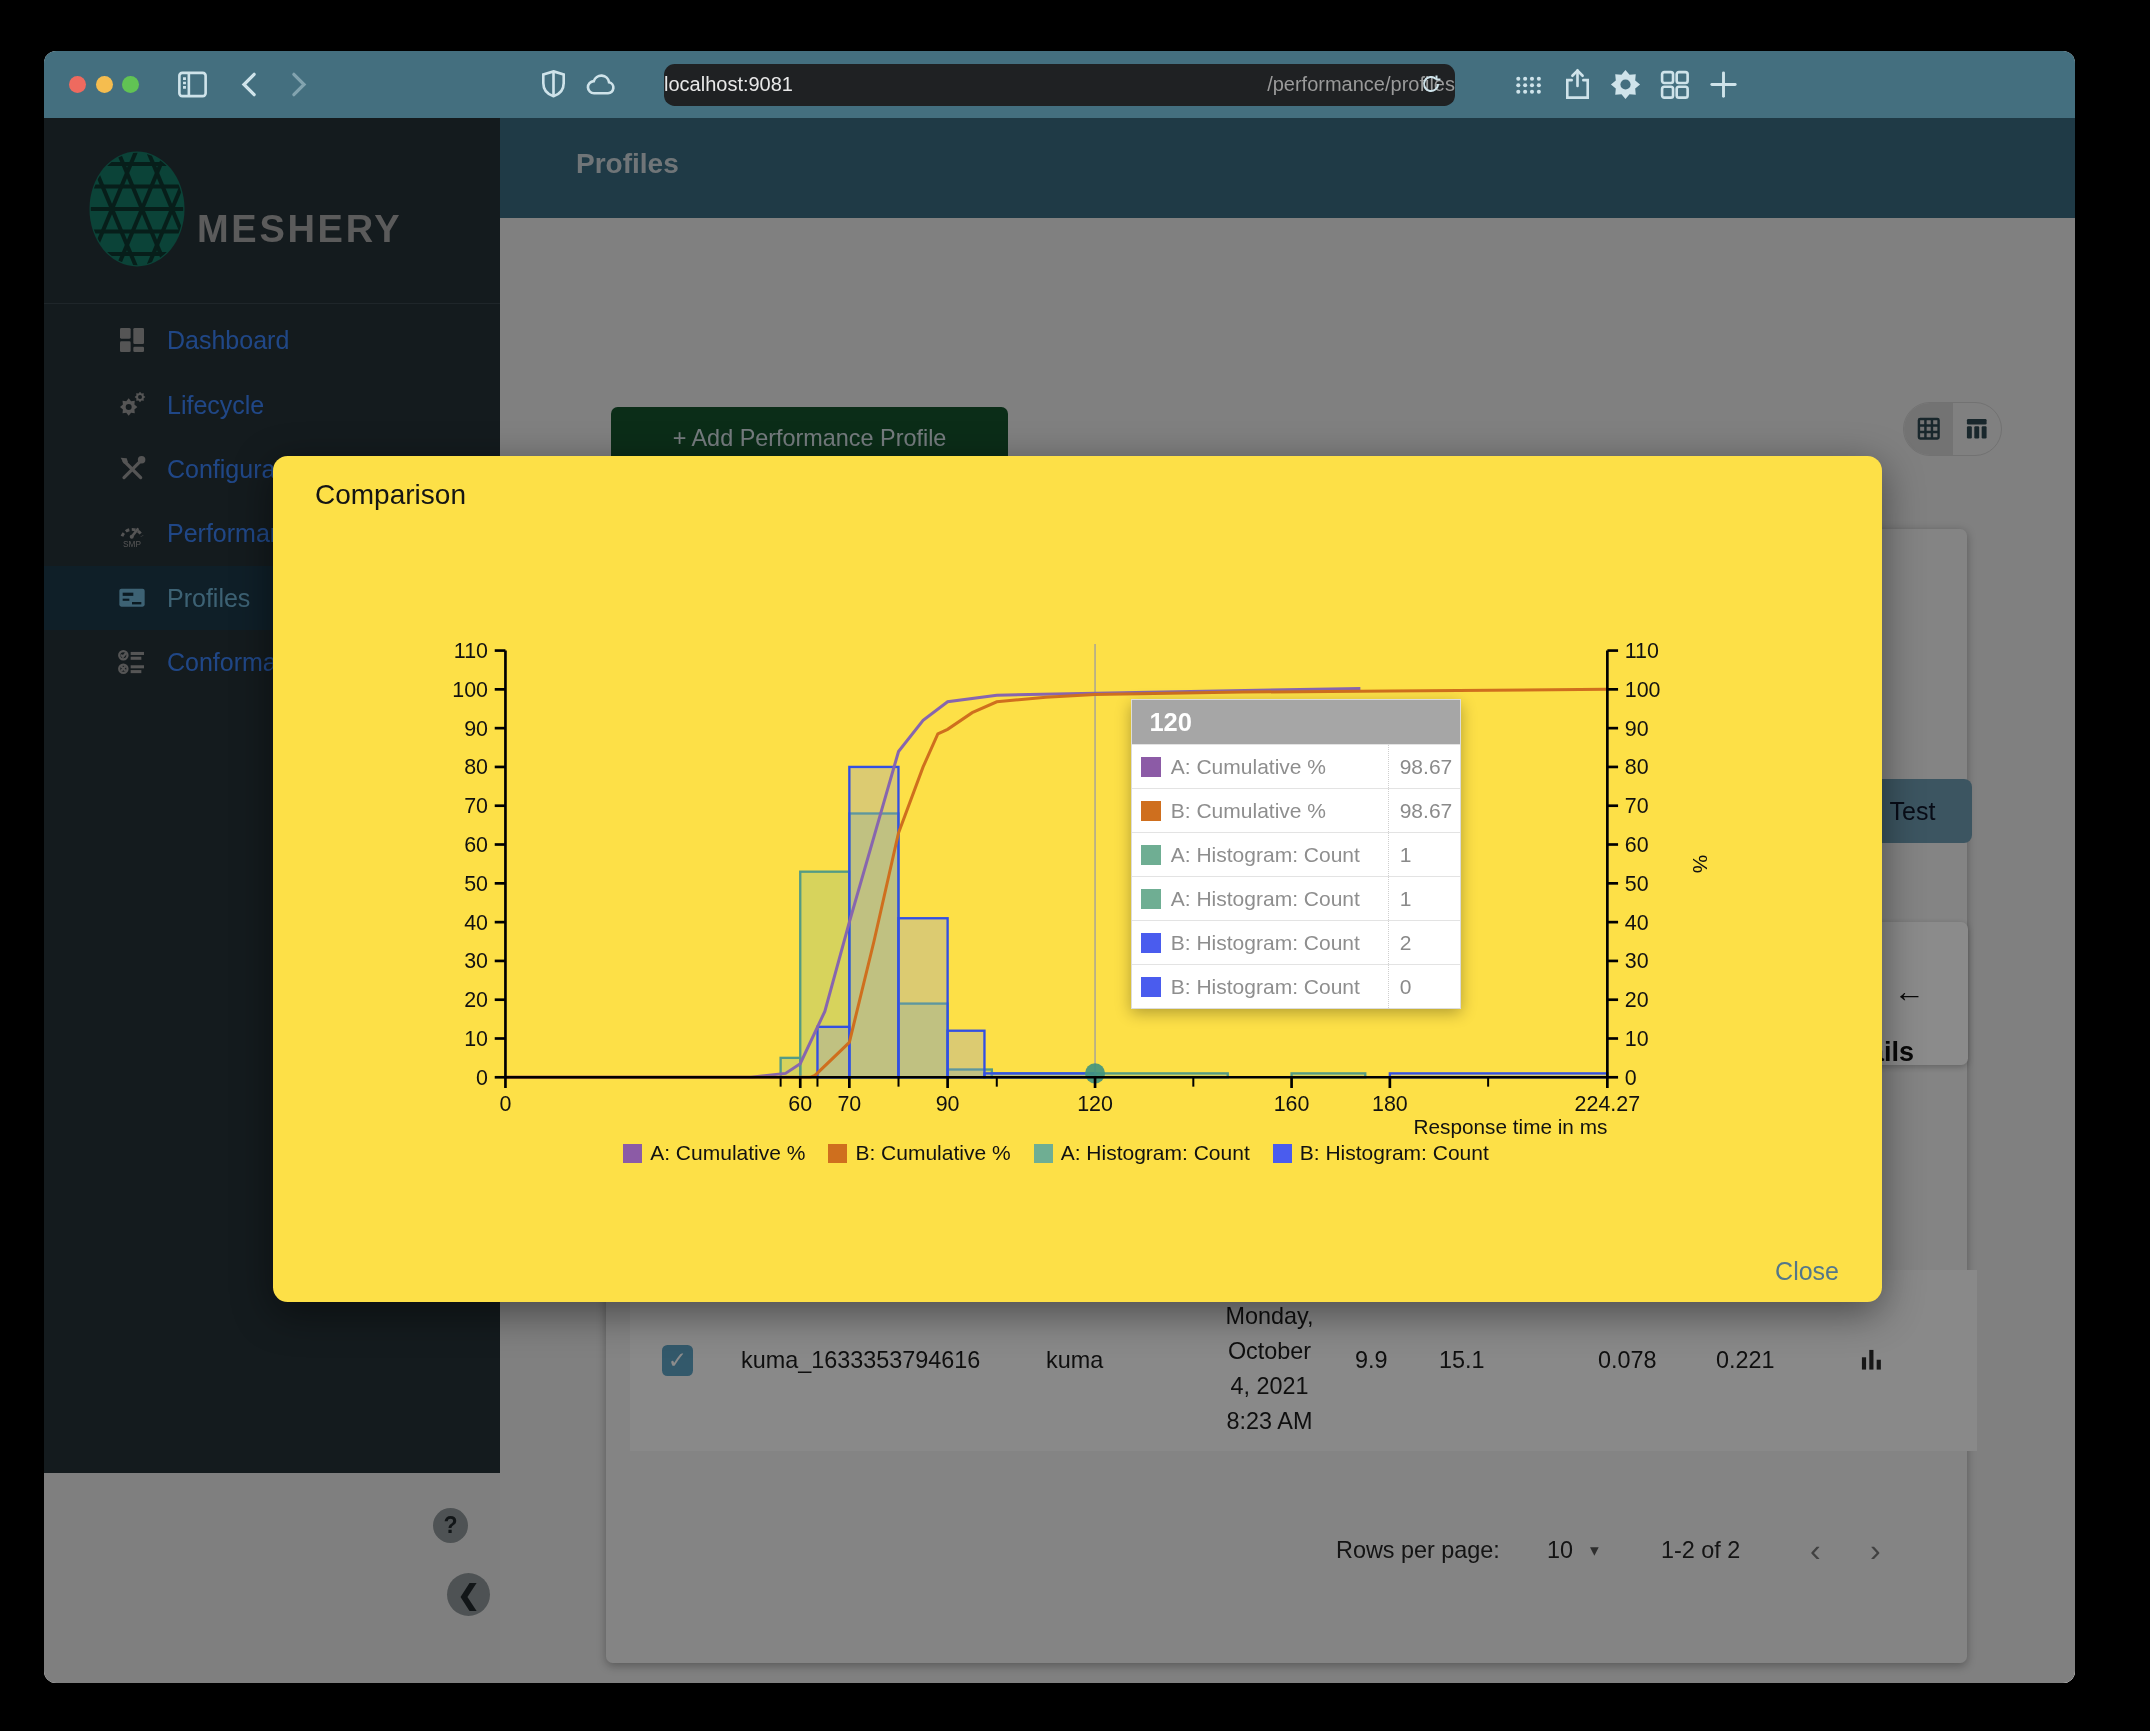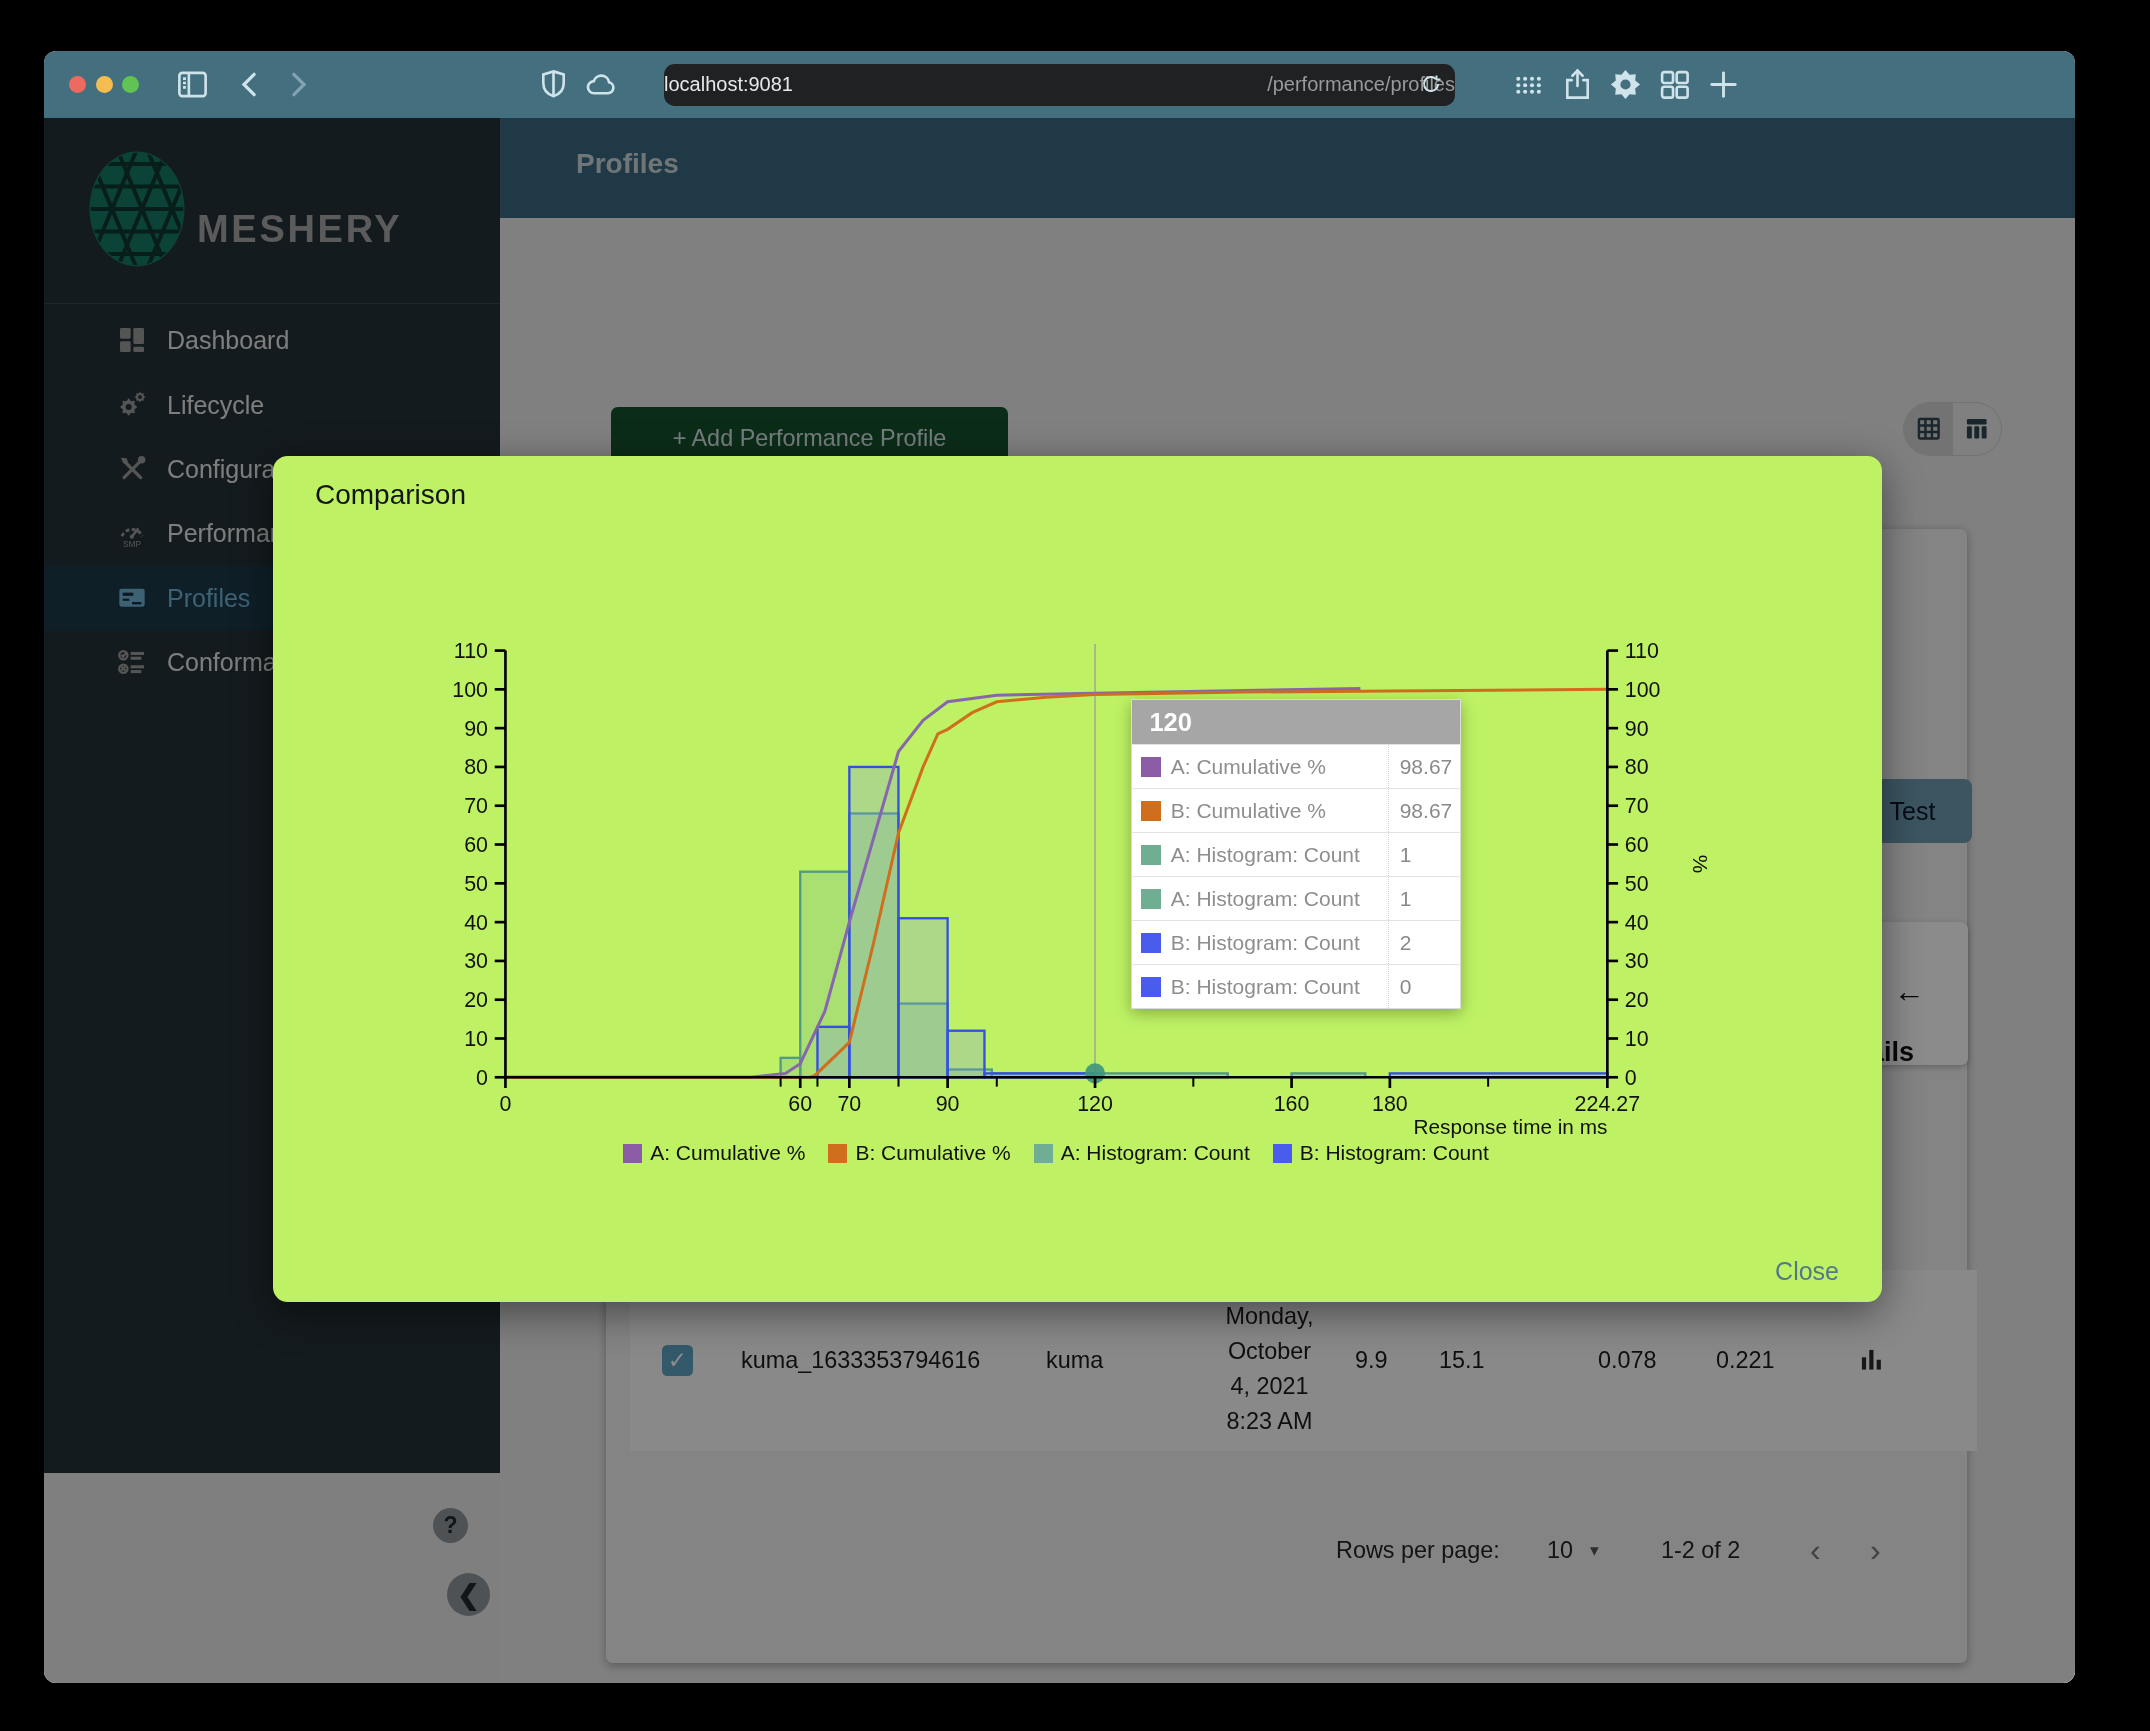--- a/index.html
+++ b/index.html
@@ -19,21 +19,21 @@
             font-size:20px; color:#e8e8e8; }
   .urlbar .path { color:#9a9a9a; }
   .urlbar .reload { position:absolute; right:12px; top:8.7px; width:24px; height:24px; }
   
   .app { position:absolute; left:0; top:67px; width:2031px; height:1565px; background:#e8e8e8; }
   .sidebar { position:absolute; left:0; top:0; width:456px; height:1355px; background:#263238; }
   .logo-row { position:absolute; left:0; top:0; width:456px; height:186px; border-bottom:0.7px solid #39464d; }
   .brand { position:absolute; left:153px; top:90px; font-size:38px; font-weight:bold; letter-spacing:2.7px; color:#a6a6a6; }
   .side-item { position:absolute; left:0; width:456px; height:64px; display:flex; align-items:center; cursor:pointer; }
   .side-item .ic { position:absolute; left:72px; width:32px; height:32px; }
-  .side-item .lbl { position:absolute; left:123px; font-size:25px; color:#e5e5e5; }
+  .side-item .lbl { position:absolute; left:123px; font-size:25px; color:#3b82f6; }
   .side-item.active { background:#1d3a4a; }
   .side-item.active .lbl { color:#6fb2d4; }
   .side-circle { position:absolute; border-radius:50%; background:#8f9699; color:#22292c; display:flex; align-items:center; justify-content:center; font-weight:bold; cursor:pointer; }
   .appbar { position:absolute; left:456px; top:0; width:1576px; height:100px; background:#3a6b80; }
   .appbar .title { position:absolute; left:76px; top:29.5px; font-size:28px; font-weight:bold; color:#cdd6da; }
   .content { position:absolute; left:456px; top:100px; width:1576px; height:1465px; background:#e9e9e9; }
   .add-btn { position:absolute; left:567px; top:289px; width:397px; height:63px; background:#14532d; border:none;
              border-radius:6.7px; color:#d7e2e7; font-size:23.4px; font-family:inherit; cursor:pointer; }
   .toggle-group { position:absolute; left:1859px; top:284px; width:99px; height:54px; border:1.3px solid #cfcfcf;
                   border-radius:27px; overflow:hidden; display:flex; }
@@ -49,21 +49,21 @@
   .details-frag { position:absolute; left:1825px; top:919px; font-size:27px; font-weight:bold; color:#111; }
   .row-band { position:absolute; left:586px; top:1152px; width:1347px; height:181px; background:#fafafa; }
   .chkbox { position:absolute; left:618px; top:1227px; width:31px; height:31px; background:#5da2c3; border-radius:5.4px;
             color:#fff; font-size:23px; display:flex; align-items:center; justify-content:center; cursor:pointer; }
   .cell { position:absolute; font-size:23.4px; color:#1c1c1c; }
   .date-col { position:absolute; left:1152px; top:1181px; width:147px; text-align:center; font-size:23.4px; color:#1c1c1c; line-height:35px; }
   .rowchart-ic { position:absolute; left:1813px; top:1227px; width:29.5px; height:29.5px; cursor:pointer; }
   .pag { position:absolute; font-size:23.4px; color:#262626; }
   .backdrop { position:absolute; left:0; top:0; width:2031px; height:1565px; background:rgba(0,0,0,0.45); }
   
-  .modal { position:absolute; left:229px; top:338px; width:1609px; height:846px; background:#bef264;
+  .modal { position:absolute; left:229px; top:338px; width:1609px; height:846px; background:#fde047;
            border-radius:14.7px; box-shadow:0 10.7px 40px rgba(0,0,0,.45); }
   .modal .mtitle { position:absolute; left:42px; top:23px; font-size:28px; color:#141414; }
   .chart-svg { position:absolute; left:0; top:0; }
   .legend { position:absolute; left:232px; top:685px; width:1102px; display:flex; justify-content:center; gap:23px; }
   .legend .li { display:flex; align-items:center; gap:8px; cursor:pointer; }
   .legend .sw { width:19px; height:19px; }
   .legend .lt { font-size:21px; color:#111; }
   .tooltip { position:absolute; left:858px; top:243px; width:330px; background:#fff;
              box-shadow:0 5.4px 14.7px rgba(0,0,0,.3); border:0.7px solid #dcdcdc; }
   .tooltip .th { height:44px; background:#a6a6a6; color:#fff; font-size:25.5px; font-weight:bold;

